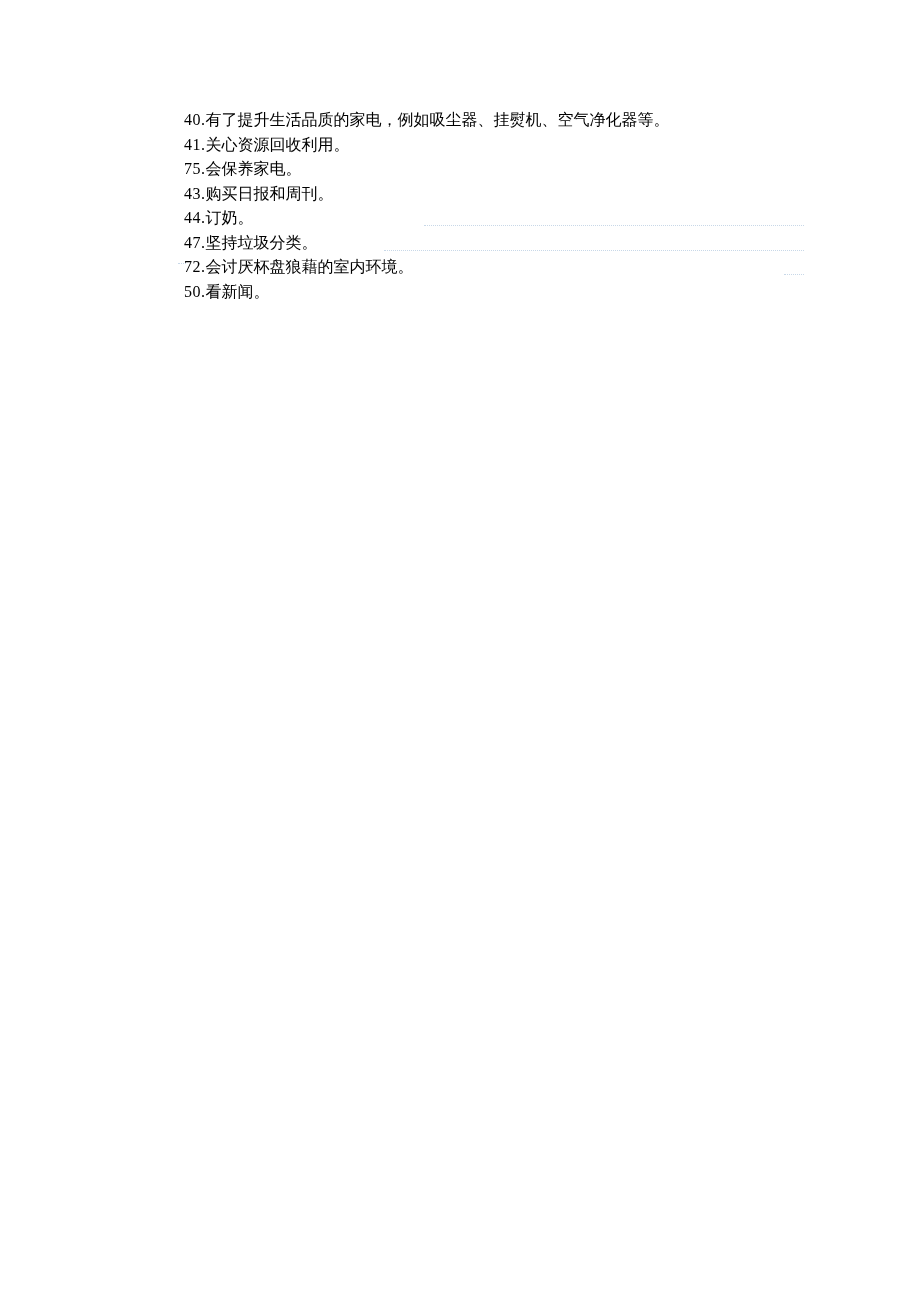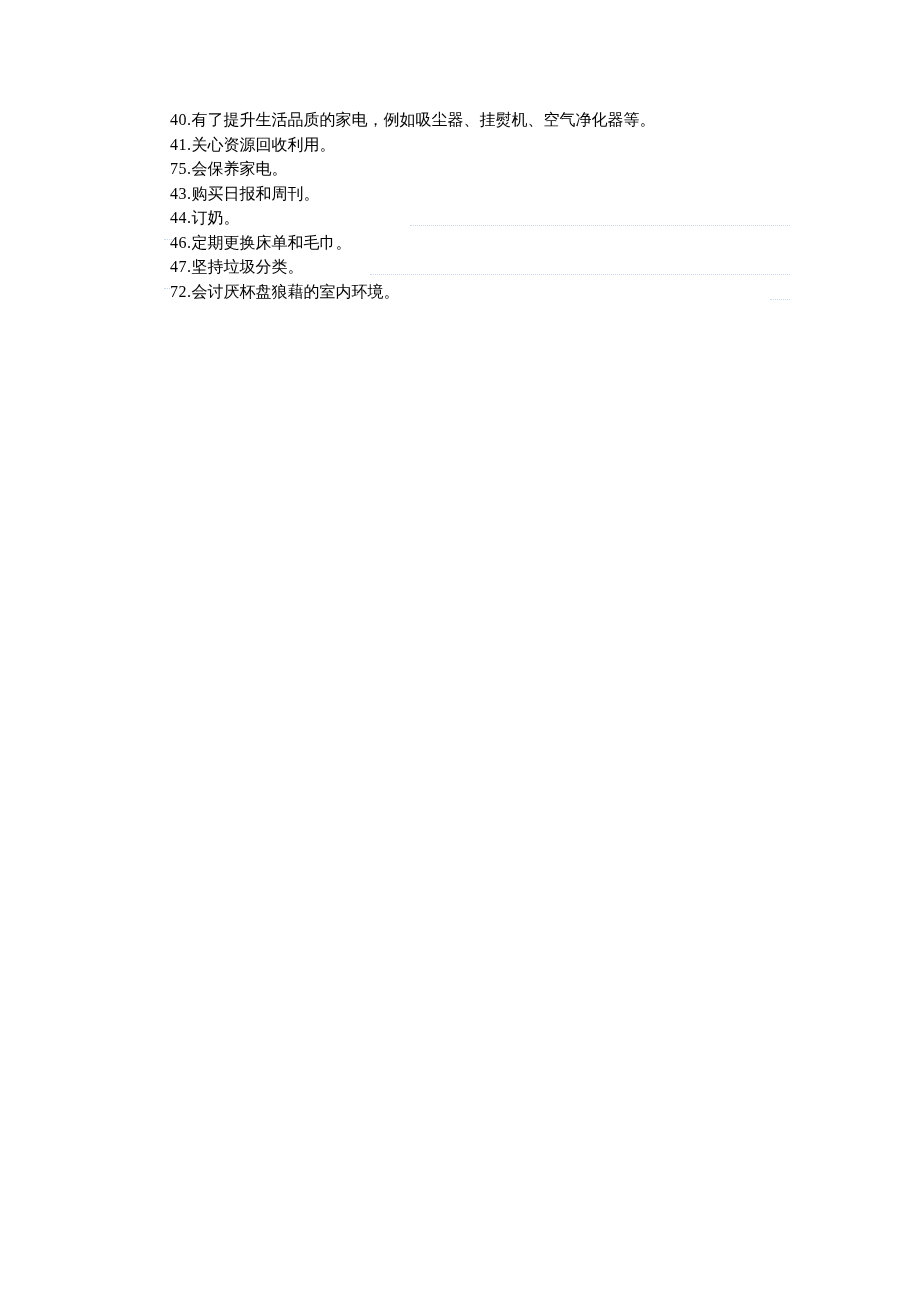--- a/index.html
+++ b/index.html
@@ -11,21 +11,21 @@
       width: 920px;
       height: 1302px;
       background: #ffffff;
       font-family: "SimSun", "宋体", serif;
       font-size: 16px;
       color: #000000;
       position: relative;
     }
     .content {
       position: absolute;
-      left: 170px;
+      left: 184px;
       top: 108px;
       width: 620px;
     }
     .list-item {
       line-height: 24.5px;
       white-space: nowrap;
       position: relative;
     }
     .item-number {
       font-family: "Times New Roman", serif;
@@ -60,25 +60,24 @@
     <span class="item-number">75.</span><span class="item-text">会保养家电。</span>
   </div>
   <div class="list-item">
     <span class="item-number">43.</span><span class="item-text">购买日报和周刊。</span>
   </div>
   <div class="list-item">
     <span class="item-number">44.</span><span class="item-text">订奶。</span>
     <div class="dotted-line-right" style="left: 240px; width: 380px; top: 19px;"></div>
   </div>
   <div class="list-item">
-    <div class="dotted-line" style="width: 8px; top: 8px;"></div>
-    <span class="item-number">46.</span><span class="item-text">定期更换床单和毛巾。</span>
-  </div>
-  <div class="list-item">
     <span class="item-number">47.</span><span class="item-text">坚持垃圾分类。</span>
     <div class="dotted-line-right" style="left: 200px; width: 420px; top: 19px;"></div>
   </div>
   <div class="list-item">
     <div class="dotted-line" style="width: 8px; top: 8px;"></div>
     <span class="item-number">72.</span><span class="item-text">会讨厌杯盘狼藉的室内环境。</span>
     <div class="dotted-line-right" style="left: 600px; width: 20px; top: 19px;"></div>
   </div>
+  <div class="list-item">
+    <span class="item-number">50.</span><span class="item-text">看新闻。</span>
+  </div>
 </div>
 
 </body></html>

